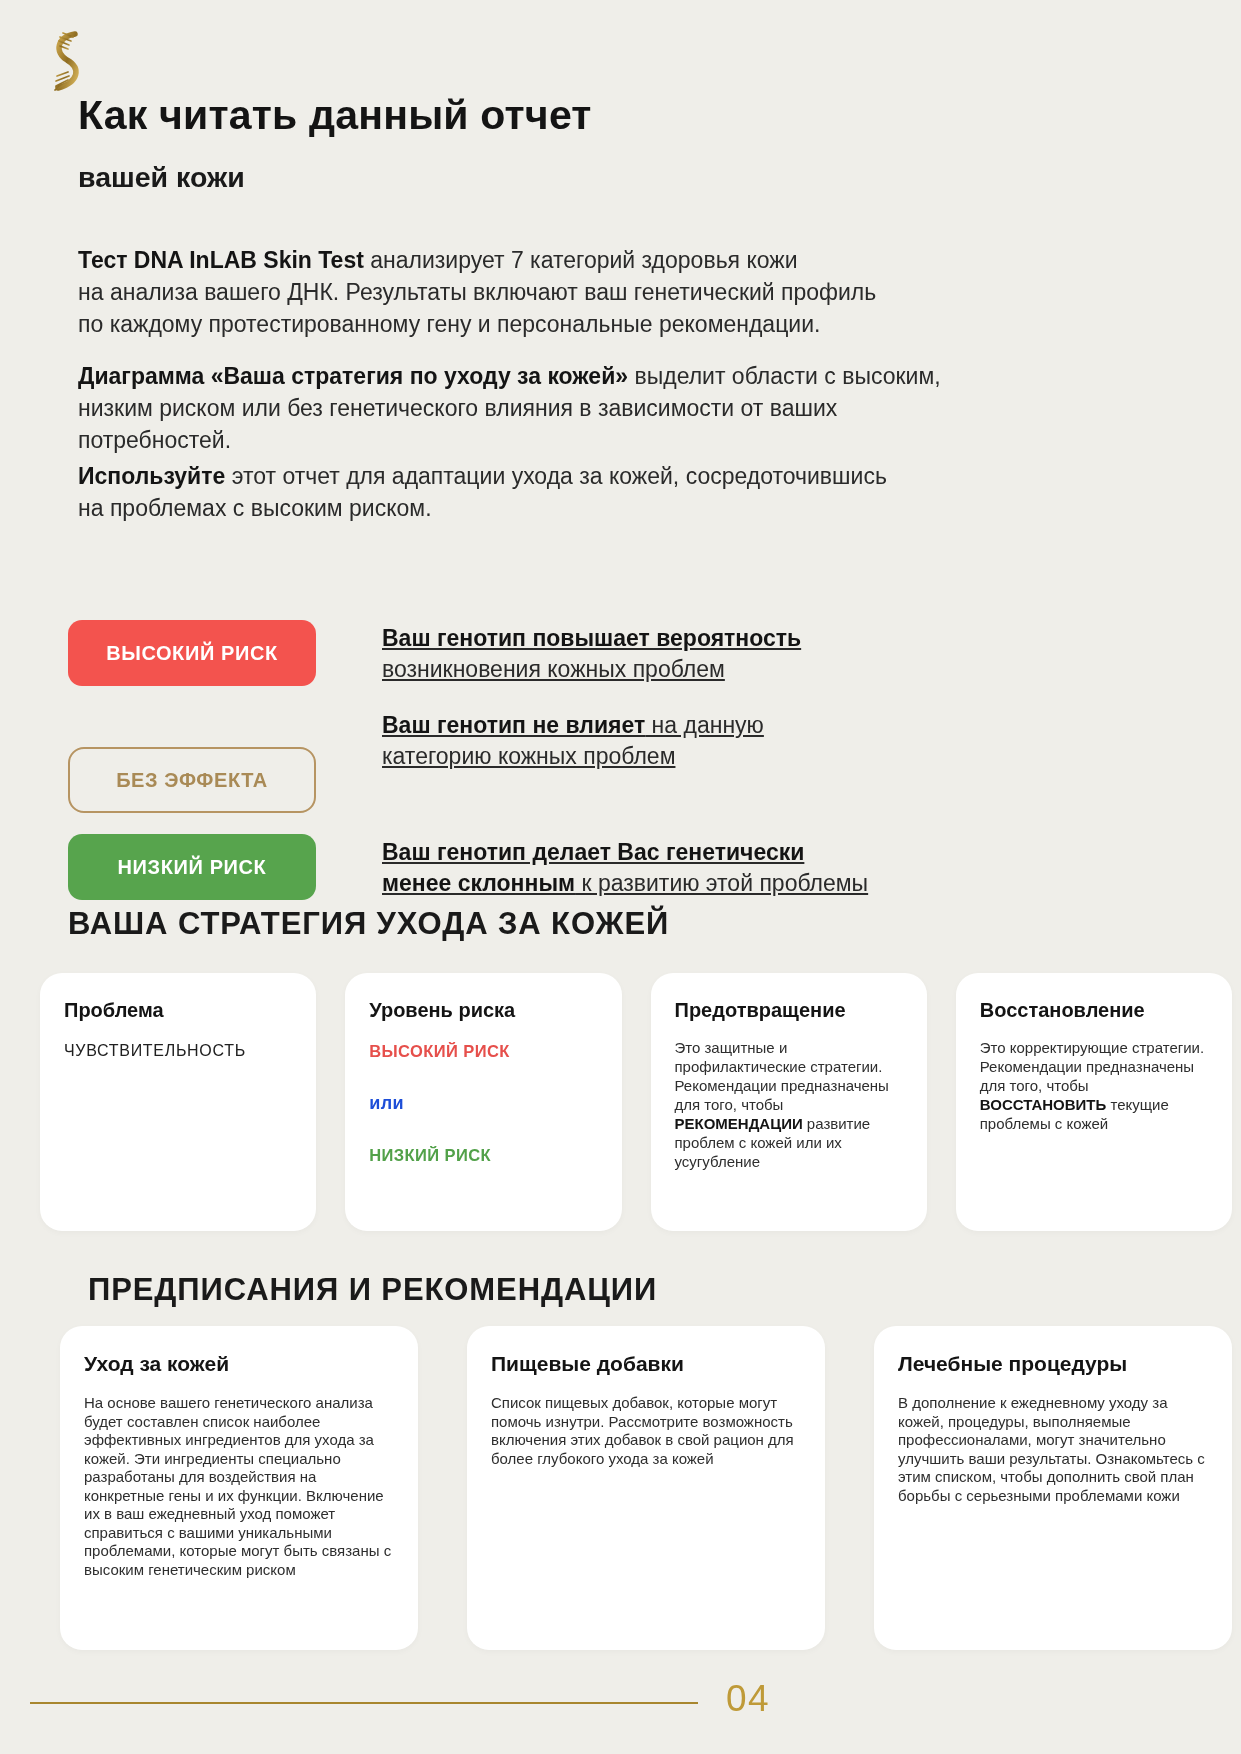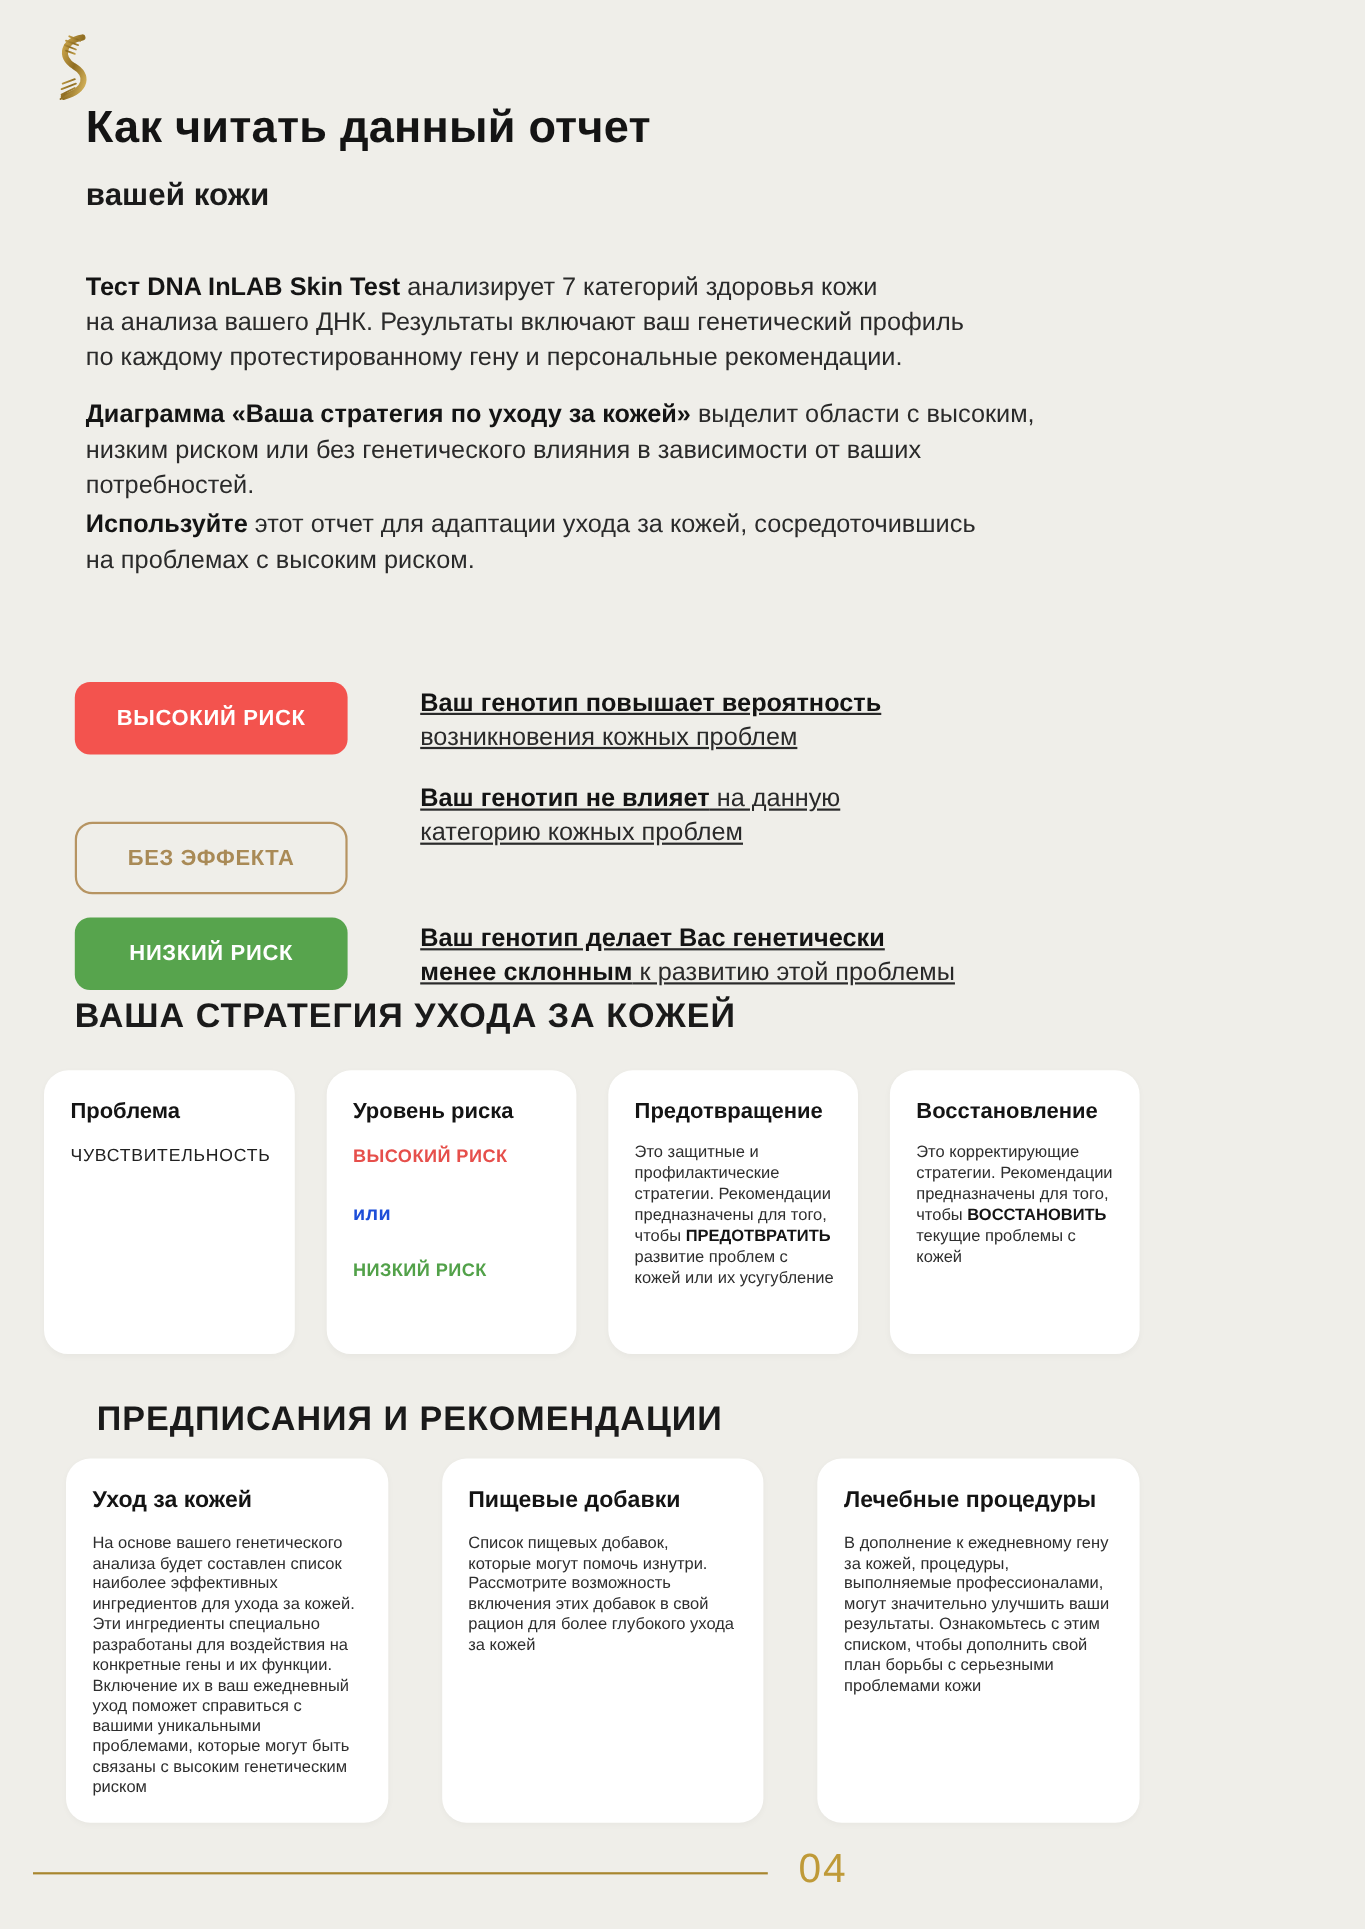--- a/index.html
+++ b/index.html
@@ -50,21 +50,21 @@
 
   
   .sec-heading {
     position:absolute; left:68px;
     font-size:31px; font-weight:600; letter-spacing:.9px; color:#1a1a1a;
   }
   #strategy-heading { top:906px; }
   #prescriptions-heading { top:1272px;margin-left:20px; }
 
   
-  .cards { position:absolute; left:40px; width:996px; display:grid; gap:29px; }
+  .cards { position:absolute; left:40px; width:1192px; display:grid; gap:29px; }
   #strategy-cards { top:973px; grid-template-columns:repeat(4,1fr); }
   #prescription-cards { top:1326px; grid-template-columns:repeat(3,1fr); }
   .card {
     background:#ffffff; border-radius:22px; padding:26px 22px 22px 24px;
     box-shadow:0 2px 6px rgba(0,0,0,0.03);
   }
   #strategy-cards .card { min-height:258px; }
   #prescription-cards .card { min-height:324px; padding-right:26px;margin-left:20px; }
   .card h4 { font-size:20px; font-weight:800; color:#141414; margin-bottom:16px; }
   #prescription-cards .card h4 { font-size:21px; margin-bottom:18px; }
@@ -167,21 +167,21 @@
     <div class="card">
       <h4>Уровень риска</h4>
       <div class="risk-line risk-high">ВЫСОКИЙ РИСК</div>
       <div class="risk-line risk-or">или</div>
       <div class="risk-line risk-low">НИЗКИЙ РИСК</div>
     </div>
 
     <div class="card">
       <h4>Предотвращение</h4>
       <div class="small">
-        <span>Это защитные и профилактические стратегии. Рекомендации предназначены для того, чтобы </span><strong>ПРЕДОТВРАТИТЬ</strong><span> развитие проблем с кожей или их усугубление</span>
+        <span>Это защитные и профилактические стратегии. Рекомендации предназначены для того, чтобы </span><strong>РЕКОМЕНДАЦИИ</strong><span> развитие проблем с кожей или их усугубление</span>
       </div>
     </div>
 
     <div class="card">
       <h4>Восстановление</h4>
       <div class="small">
         <span>Это корректирующие стратегии. Рекомендации предназначены для того, чтобы </span><strong>ВОССТАНОВИТЬ</strong><span> текущие проблемы с кожей</span>
       </div>
     </div>
 
@@ -196,21 +196,21 @@
       <div class="small">На основе вашего генетического анализа будет составлен список наиболее эффективных ингредиентов для ухода за кожей. Эти ингредиенты специально разработаны для воздействия на конкретные гены и их функции. Включение их в ваш ежедневный уход поможет справиться с вашими уникальными проблемами, которые могут быть связаны с высоким генетическим риском</div>
     </div>
 
     <div class="card">
       <h4>Пищевые добавки</h4>
       <div class="small">Список пищевых добавок, которые могут помочь изнутри. Рассмотрите возможность включения этих добавок в свой рацион для более глубокого ухода за кожей</div>
     </div>
 
     <div class="card">
       <h4>Лечебные процедуры</h4>
-      <div class="small">В дополнение к ежедневному гену за кожей, процедуры, выполняемые профессионалами, могут значительно улучшить ваши результаты. Ознакомьтесь с этим списком, чтобы дополнить свой план борьбы с серьезными проблемами кожи</div>
+      <div class="small">В дополнение к ежедневному уходу за кожей, процедуры, выполняемые профессионалами, могут значительно улучшить ваши результаты. Ознакомьтесь с этим списком, чтобы дополнить свой план борьбы с серьезными проблемами кожи</div>
     </div>
 
   </div>
 
   <div class="footer-line"></div>
   <div class="page-number">04</div>
 
 </div>
 
 </body></html>

